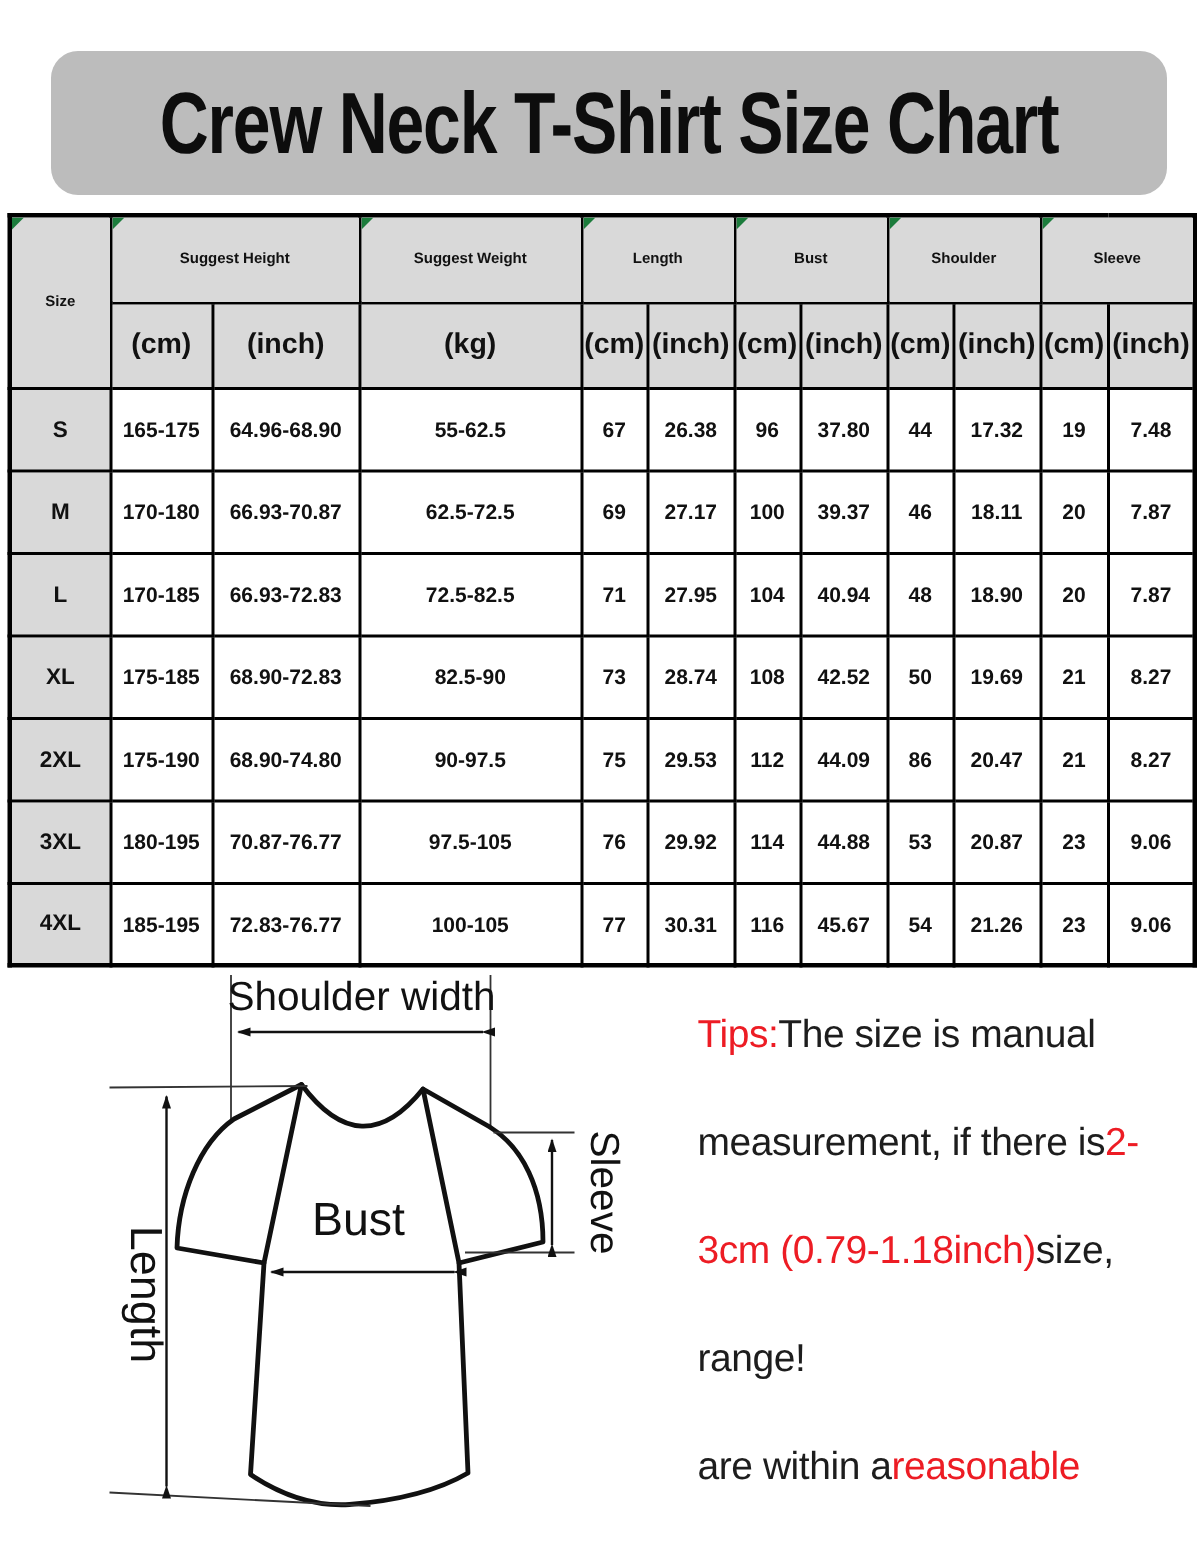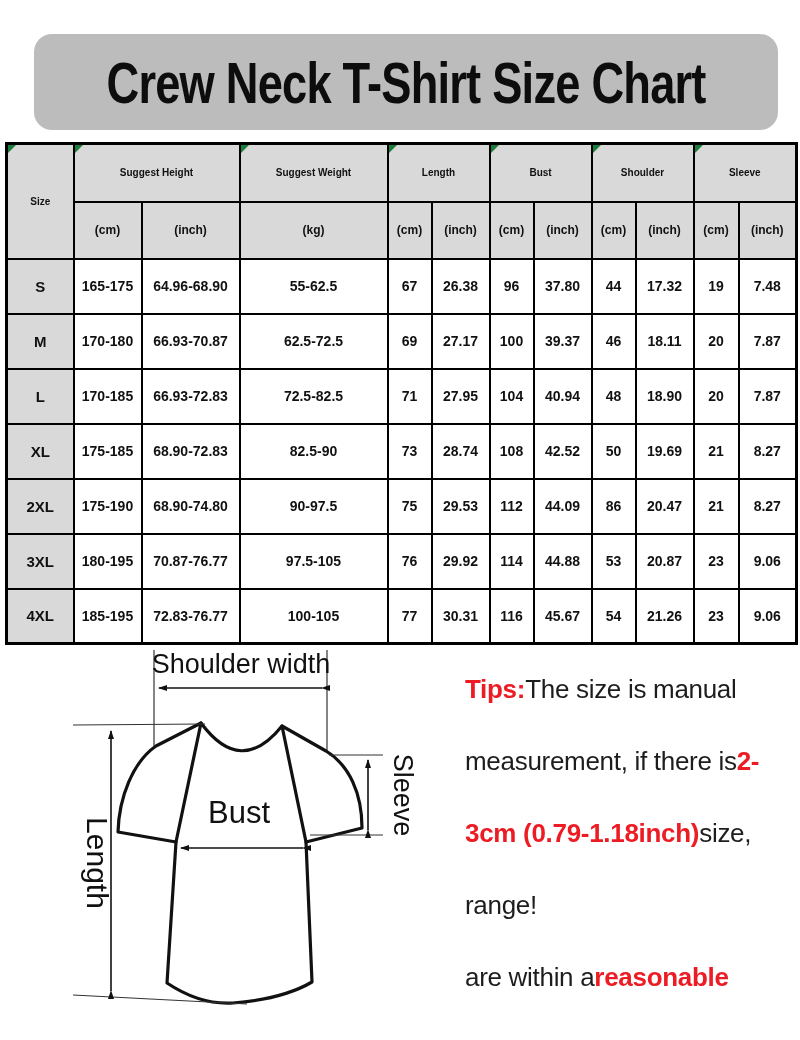--- a/index.html
+++ b/index.html
@@ -12,39 +12,39 @@
     background:#bcbcbc; border-radius:18px; display:flex; align-items:center; justify-content:center; }
   .title-text { font-size:58px; font-weight:bold; color:#0d0d0d; letter-spacing:-1px;
     transform:scaleX(0.78); white-space:nowrap; }
 
   
   table.size-table { position:absolute; left:5px; top:142px; width:790px;
     border-collapse:collapse; table-layout:fixed; border:3px solid #000; }
   .size-table th, .size-table td { border:2px solid #000; text-align:center; vertical-align:middle;
     font-weight:bold; color:#111; padding:0; overflow:hidden; }
   .size-table thead tr.group-row th { height:58px; font-size:10px; background:#d9d9d9; position:relative; }
-  .size-table thead tr.unit-row th { height:57px; font-size:12px; background:#d9d9d9; }
+  .size-table thead tr.unit-row th { height:57px; font-size:19px; background:#d9d9d9; }
   .size-table tbody td { height:55px; font-size:14px; background:#ffffff; }
   .size-table tbody td.size-cell { background:#d9d9d9; font-size:15px; }
   .red-text { color:#ed1c24; }
   th.tri::before { content:""; position:absolute; top:0; left:0; width:0; height:0;
     border-top:8px solid #1c7c3c; border-right:8px solid transparent; }
 
   
   .bottom { position:absolute; left:0; top:645px; width:800px; height:395px; display:flex;justify-content:flex-end; }
   svg.diagram { flex:0 0 auto; }
   svg.diagram text { font-family:"Liberation Sans", sans-serif; fill:#111; }
   .shirt { fill:none; stroke:#111; stroke-width:3.2; stroke-linecap:round; stroke-linejoin:round; }
   .arrow { stroke:#111; stroke-width:1.6; fill:none; }
   .guide { stroke:#333; stroke-width:1.2; fill:none; }
 
   .tips { width:335px; margin-top:8px; }
   .tips-line { height:72px; display:flex; align-items:center; white-space:nowrap;
     font-size:26px; color:#1d1d1d; letter-spacing:-0.3px; }
-  .tips-line .red-seg { color:#ed1c24; font-weight:bold; }
+  .tips-line .red-seg { color:#ed1c24; font-weight:normal; }
 </style>
 </head>
 <body>
 
 <div class="page">
 
   <div class="title-box">
     <span class="title-text">Crew Neck T-Shirt Size Chart</span>
   </div>
 

